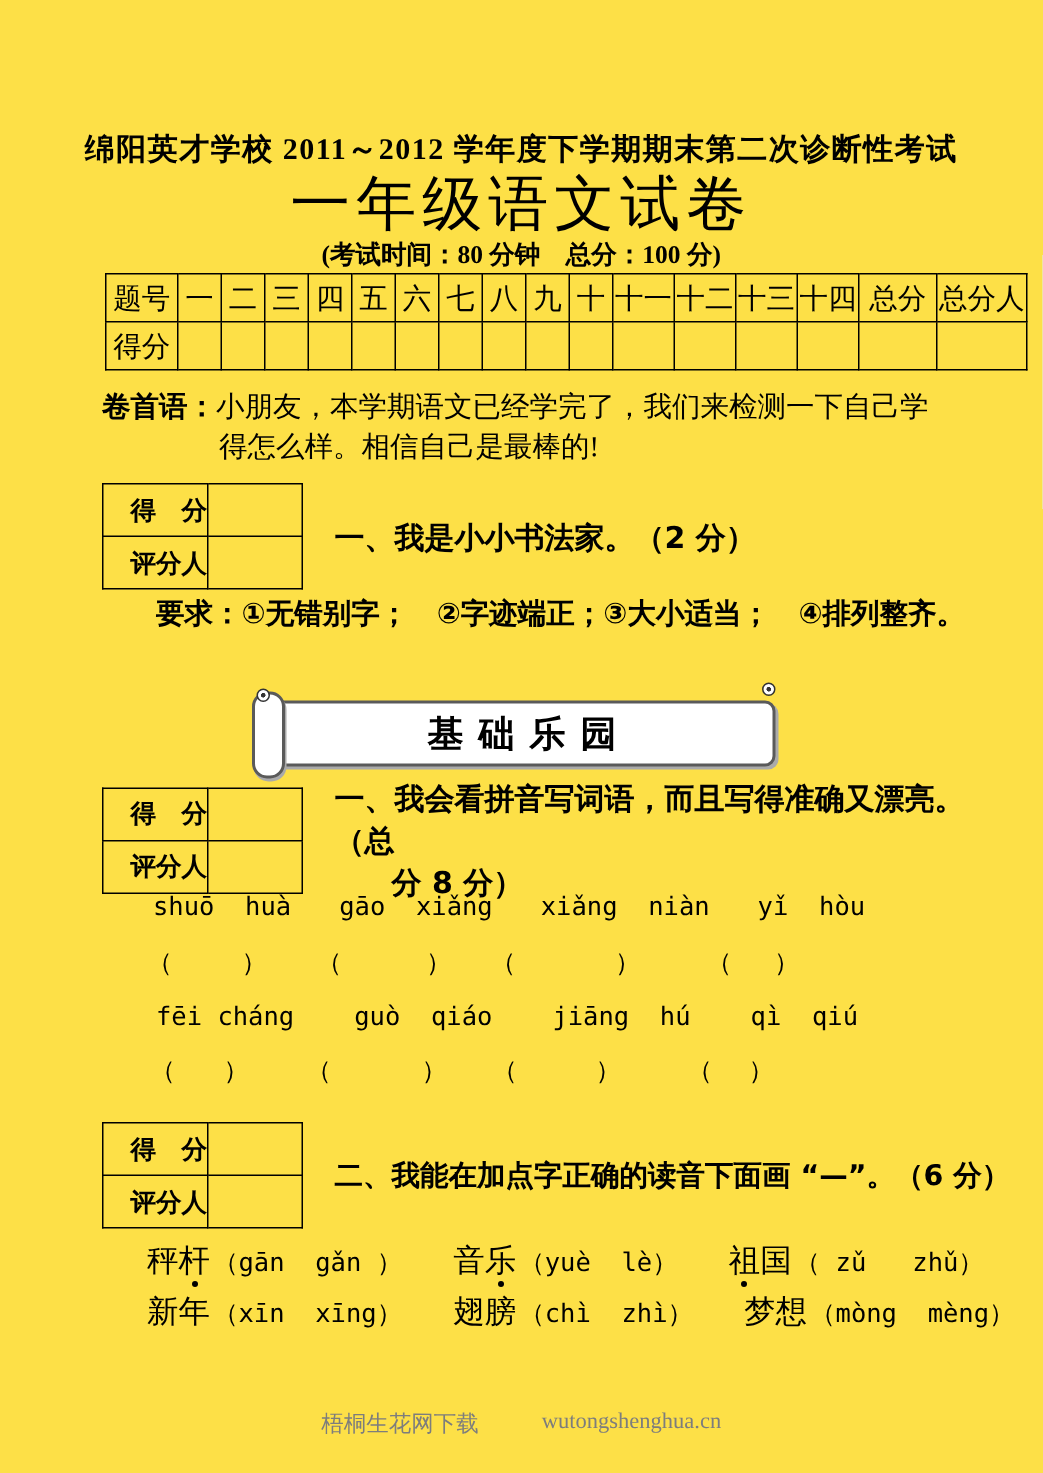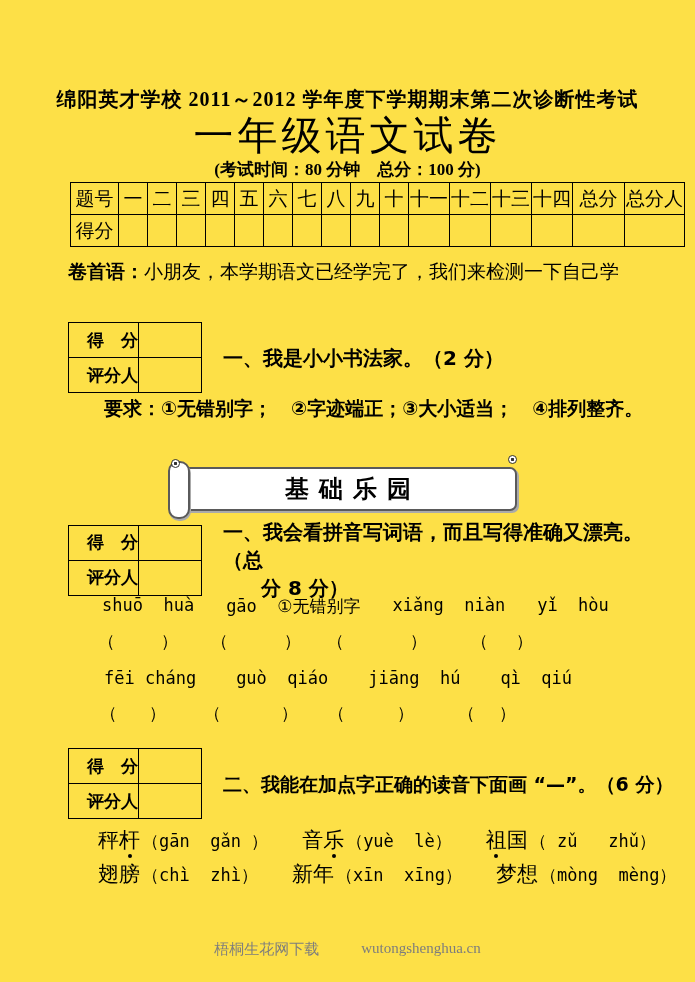--- a/index.html
+++ b/index.html
@@ -145,20 +145,21 @@
       <td></td>
           <td></td>
       <td></td>
           <td></td>
     </tr>
   </tbody>
     </table>
 
   <div class="preface">
     <span class="preface-label">卷首语：</span><span>小朋友，本学期语文已经学完了，我们来检测一下自己学</span>
+    <div class="preface-line2">得怎么样。相信自己是最棒的!</div>
   </div>
 
   <div class="section-row" style="top:322px;">
     <table class="score-box">
       <tbody>
           <tr>
             <td class="lbl">得　分</td>
           <td class="val"></td>
           </tr>
       <tr>
@@ -194,21 +195,21 @@
     </tbody>
       </table>
     <div class="section-heading hei wrap">
       <span>一、我会看拼音写词语，而且写得准确又漂亮。（总</span>
       <div class="heading-indent">分 8 分）</div>
     </div>
   </div>
 
   <div class="pinyin-row mono" style="top:595px; left:102px; gap:32px;">
     <span class="pinyin-word">shuō  huà</span>
-    <span class="pinyin-word">gāo  ①无错别字</span>
+    <span class="pinyin-word">gāo  xiǎng</span>
     <span class="pinyin-word">xiǎng  niàn</span>
     <span class="pinyin-word">yǐ  hòu</span>
   </div>
   <div class="paren-row serif" style="top:630px; left:98px;">
     <span class="paren-group" style="width:80px;">
         <span>（</span>
         <span>）</span>
       </span>
     <span class="paren-group" style="width:90px; margin-left:33px;">
         <span>（</span>
@@ -281,30 +282,30 @@
     <span class="reading-item">
       <span class="hz"></span>
         <span class="hz dotchar">祖</span>
         <span class="hz">国</span>
       <span class="options mono">（ zǔ   zhǔ）</span>
     </span>
   </div>
 
   <div class="reading-row" style="top:860px; left:98px; gap:34px;">
     <span class="reading-item">
+      <span class="hz">新年</span>
+        <span class="hz dotchar"></span>
+        <span class="hz"></span>
+      <span class="options mono">（xīn  xīng）</span>
+    </span>
+    <span class="reading-item">
       <span class="hz">翅膀</span>
         <span class="hz dotchar"></span>
         <span class="hz"></span>
       <span class="options mono">（chì  zhì）</span>
-    </span>
-    <span class="reading-item">
-      <span class="hz">新年</span>
-        <span class="hz dotchar"></span>
-        <span class="hz"></span>
-      <span class="options mono">（xīn  xīng）</span>
     </span>
     <span class="reading-item">
       <span class="hz">梦想</span>
         <span class="hz dotchar"></span>
         <span class="hz"></span>
       <span class="options mono">（mòng  mèng）</span>
     </span>
   </div>
 
   <div class="footer">

